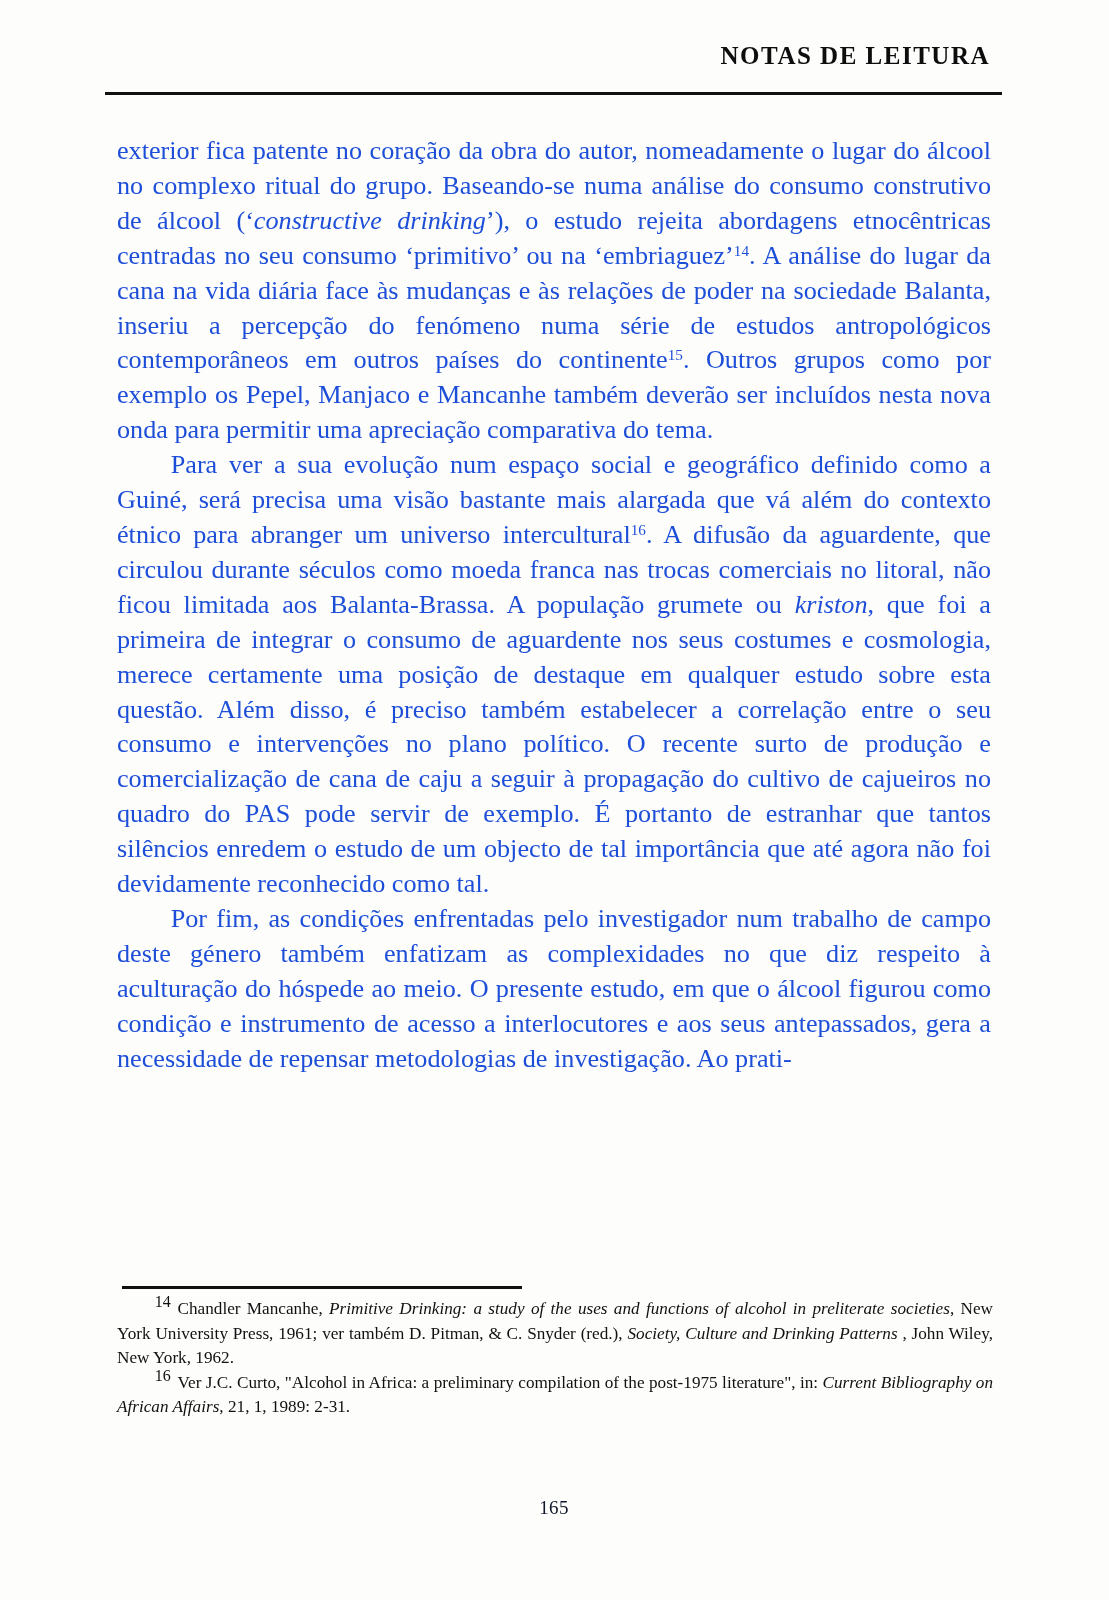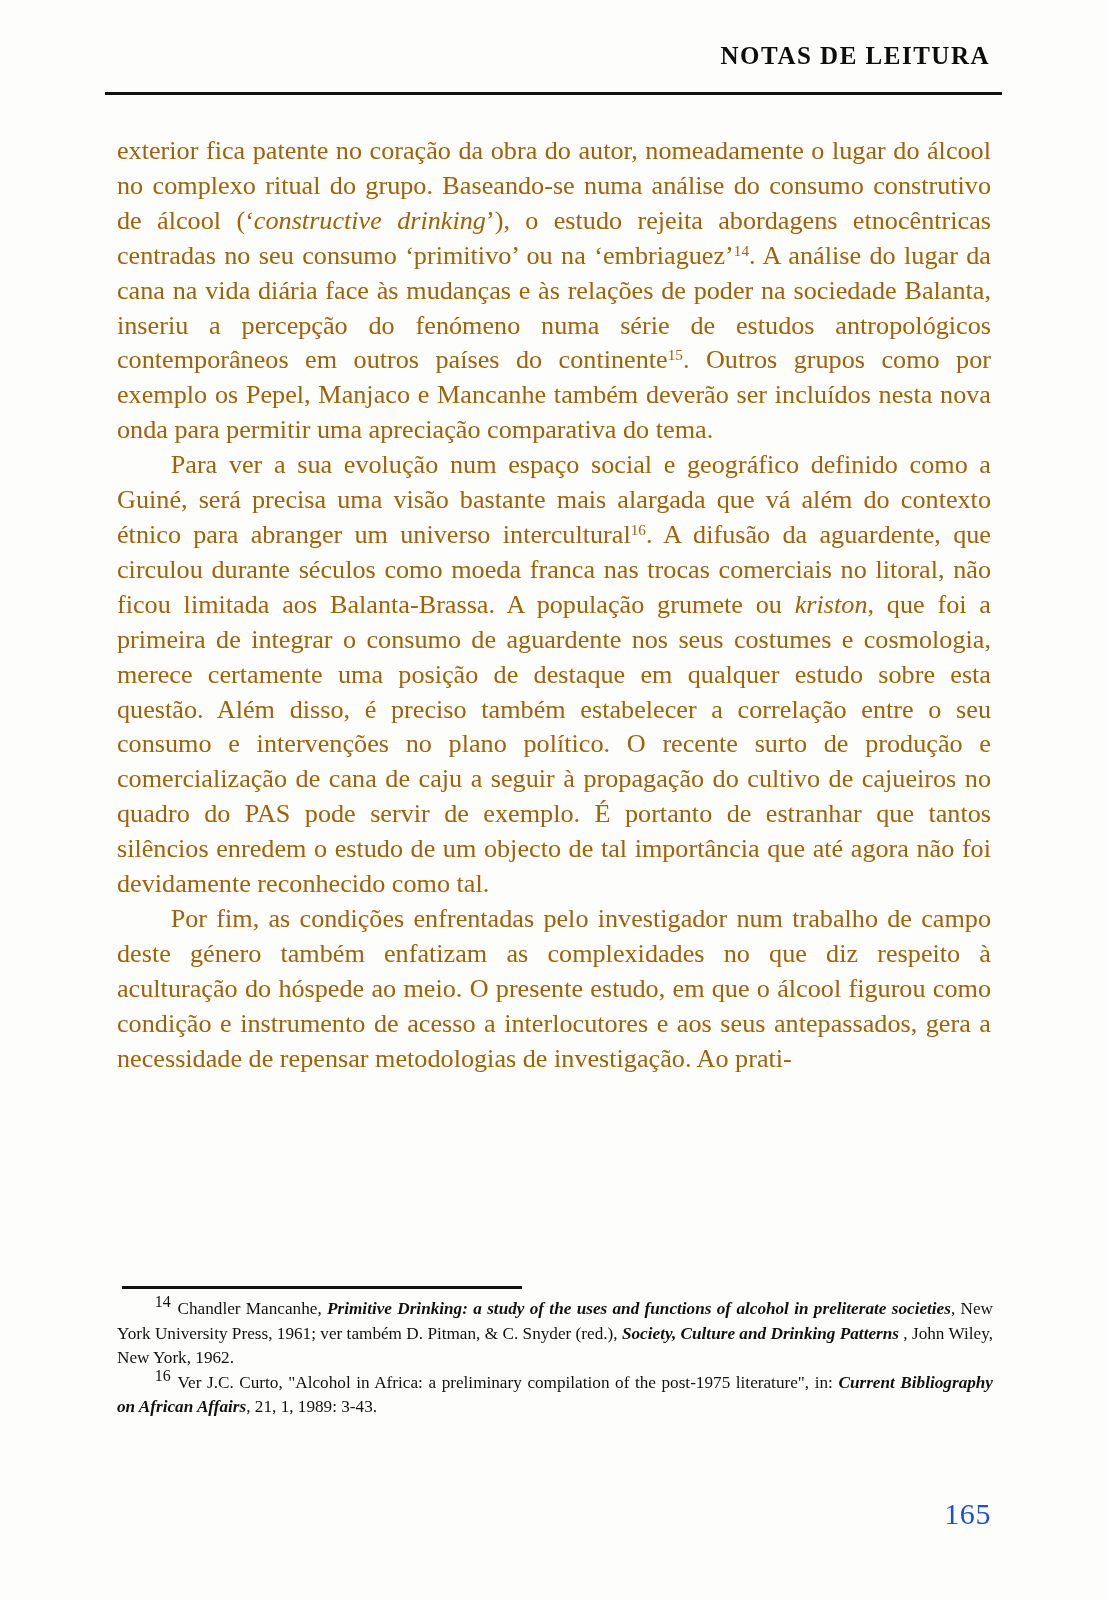--- a/index.html
+++ b/index.html
@@ -48,21 +48,21 @@
   
   .body-text {
     position: absolute;
     top: 134px;
     left: 117px;
     width: 874px;
     font-size: 26.2px;
     line-height: 34.9px;
     text-align: justify;
     text-justify: inter-word;
-    color: #a16207;
+    color: #1d4ed8;
     -webkit-hyphens: none;
     hyphens: none;
   }
   .body-text p {
     margin: 0;
     text-indent: 0;
   }
   .body-text p.indent {
     text-indent: 2.05em;
     font-family: Liberation Serif, serif;
@@ -94,39 +94,38 @@
     line-height: 24.6px;
     text-align: justify;
     color: #111111;
   }
   .footnotes p {
     margin: 0;
     text-indent: 2.2em;
   }
   .footnotes i {
     font-style: italic;
-    font-weight: bold;
   }
   .fn-num {
     font-size: 0.93em;
     vertical-align: 0.42em;
     line-height: 0;
     margin-right: 0.42em;
   }
 
   
   .folio {
     position: absolute;
     top: 1497px;
     left: 117px;
     width: 874px;
-    text-align: right;
-    font-size: 30px;
+    text-align: center;
+    font-size: 19px;
     letter-spacing: 0.02em;
-    color: #1d4ed8;
+    color: #0f172a;
   }
 </style>
 </head>
 <body style="color: rgb(17, 17, 17);">
 
 <div class="page" style="background: rgb(253, 253, 252); padding-left: 44px;">
 
   <div class="running-head">NOTAS DE LEITURA</div>
 
   <div class="head-rule"></div>
@@ -134,18 +133,18 @@
   <div class="body-text">
       <p><span>exterior fica patente no coração da obra do autor, nomeadamente o lugar do álcool no complexo ritual do grupo. Baseando-se numa análise do consumo construtivo de álcool (‘</span><i>constructive drinking</i><span>’), o estudo rejeita abordagens etnocêntricas centradas no seu consumo ‘primitivo’ ou na ‘embriaguez’</span><sup>14</sup><span>. A análise do lugar da cana na vida diária face às mudanças e às relações de poder na sociedade Balanta, inseriu a percepção do fenómeno numa série de estudos antropológicos contemporâneos em outros países do continente</span><sup>15</sup><span>. Outros grupos como por exemplo os Pepel, Manjaco e Mancanhe também deverão ser incluídos nesta nova onda para permitir uma apreciação comparativa do tema.</span></p>
       <p class="indent"><span>Para ver a sua evolução num espaço social e geográfico definido como a Guiné, será precisa uma visão bastante mais alargada que vá além do contexto étnico para abranger um universo intercultural</span><sup>16</sup><span>. A difusão da aguardente, que circulou durante séculos como moeda franca nas trocas comerciais no litoral, não ficou limitada aos Balanta-Brassa. A população grumete ou </span><i>kriston</i><span>, que foi a primeira de integrar o consumo de aguardente nos seus costumes e cosmologia, merece certamente uma posição de destaque em qualquer estudo sobre esta questão. Além disso, é preciso também estabelecer a correlação entre o seu consumo e intervenções no plano político. O recente surto de produção e comercialização de cana de caju a seguir à propagação do cultivo de cajueiros no quadro do PAS pode servir de exemplo. É portanto de estranhar que tantos silêncios enredem o estudo de um objecto de tal importância que até agora não foi devidamente reconhecido como tal.</span></p>
       <p class="indent"><span>Por fim, as condições enfrentadas pelo investigador num trabalho de campo deste género também enfatizam as complexidades no que diz respeito à aculturação do hóspede ao meio. O presente estudo, em que o álcool figurou como condição e instrumento de acesso a interlocutores e aos seus antepassados, gera a necessidade de repensar metodologias de investigação. Ao prati-</span></p>
     </div>
 
   <div class="fn-rule"></div>
 
   <div class="footnotes">
       <p><span class="fn-num">14</span><span>Chandler Mancanhe, </span><i>Primitive Drinking: a study of the uses and functions of alcohol in preliterate societies</i><span>, New York University Press, 1961; ver também D. Pitman, &amp; C. Snyder (red.), </span><i>Society, Culture and Drinking Patterns </i><span>, John Wiley, New York, 1962.</span></p>
-      <p><span class="fn-num">16</span><span>Ver J.C. Curto, "Alcohol in Africa: a preliminary compilation of the post-1975 literature", in: </span><i>Current Bibliography on African Affairs</i><span>, 21, 1, 1989: 3-43.</span></p>
+      <p><span class="fn-num">16</span><span>Ver J.C. Curto, "Alcohol in Africa: a preliminary compilation of the post-1975 literature", in: </span><i>Current Bibliography on African Affairs</i><span>, 21, 1, 1989: 2-31.</span></p>
     </div>
 
   <div class="folio">165</div>
 
 </div>
 
 </body></html>

